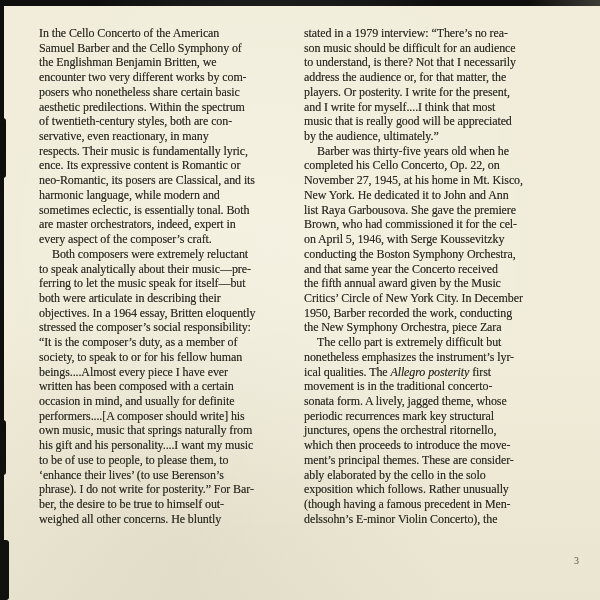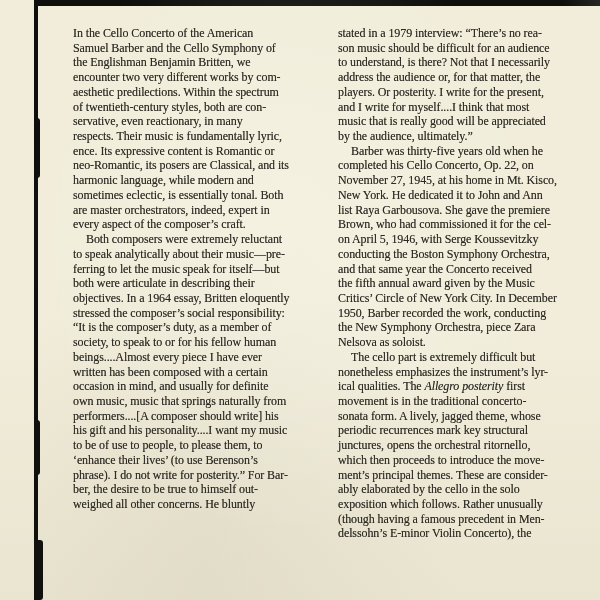--- a/index.html
+++ b/index.html
@@ -3,21 +3,21 @@
 <meta charset="utf-8">
 <style>
   * { margin: 0; padding: 0; box-sizing: border-box; }
   html, body { width: 600px; height: 600px; }
   body {
     position: relative;
     overflow: hidden;
     font-family: "Liberation Serif", "DejaVu Serif", serif;
     background: linear-gradient(180deg, var(--paper, #f2eedd) 0%, var(--paper, #f1edda) 55%, #eae5d1 100%);
   }
-  .page { position: absolute; inset: 0; margin-left: 34px; }
+  .page { position: absolute; inset: 0; }
   .scan-bar-top {
     position: absolute; top: 0; left: 0; width: 600px; height: 6px;
     background: linear-gradient(90deg, var(--edge, #0e0e0c) 0%, var(--edge, #0e0e0c) 88%, #3c3b36 100%);
   }
   .scan-strip-left {
     position: absolute; top: 0; left: 0; width: 4px; height: 600px;
     background: var(--edge, #0e0e0c);
   }
   .scan-blob { position: absolute; left: 0; background: var(--edge, #0e0e0c); border-radius: 0 3px 3px 0; }
   .blob1 { top: 118px; height: 60px; width: 6px; }
@@ -55,20 +55,21 @@
   <div class="scan-blob blob2"></div>
   <div class="scan-blob blob3"></div>
   <div class="texture"></div>
 
   <div class="columns">
     <div class="col-left">
         <div class="line">In the Cello Concerto of the American</div>
         <div class="line">Samuel Barber and the Cello Symphony of</div>
         <div class="line">the Englishman Benjamin Britten, we</div>
         <div class="line">encounter two very different works by com-</div>
+        <div class="line">posers who nonetheless share certain basic</div>
         <div class="line">aesthetic predilections. Within the spectrum</div>
         <div class="line">of twentieth-century styles, both are con-</div>
         <div class="line">servative, even reactionary, in many</div>
         <div class="line">respects. Their music is fundamentally lyric,</div>
         <div class="line">ence. Its expressive content is Romantic or</div>
         <div class="line">neo-Romantic, its posers are Classical, and its</div>
         <div class="line">harmonic language, while modern and</div>
         <div class="line">sometimes eclectic, is essentially tonal. Both</div>
         <div class="line">are master orchestrators, indeed, expert in</div>
         <div class="line">every aspect of the composer’s craft.</div>
@@ -76,22 +77,22 @@
         <div class="line">to speak analytically about their music—pre-</div>
         <div class="line">ferring to let the music speak for itself—but</div>
         <div class="line">both were articulate in describing their</div>
         <div class="line">objectives. In a 1964 essay, Britten eloquently</div>
         <div class="line">stressed the composer’s social responsibility:</div>
         <div class="line">“It is the composer’s duty, as a member of</div>
         <div class="line">society, to speak to or for his fellow human</div>
         <div class="line">beings....Almost every piece I have ever</div>
         <div class="line">written has been composed with a certain</div>
         <div class="line">occasion in mind, and usually for definite</div>
+        <div class="line">performers....[A composer should write] his</div>
         <div class="line">own music, music that springs naturally from</div>
-        <div class="line">performers....[A composer should write] his</div>
         <div class="line">his gift and his personality....I want my music</div>
         <div class="line">to be of use to people, to please them, to</div>
         <div class="line">‘enhance their lives’ (to use Berenson’s</div>
         <div class="line">phrase). I do not write for posterity.” For Bar-</div>
         <div class="line">ber, the desire to be true to himself out-</div>
         <div class="line">weighed all other concerns. He bluntly</div>
       </div>
     <div class="col-right">
         <div class="line">stated in a 1979 interview: “There’s no rea-</div>
         <div class="line">son music should be difficult for an audience</div>
@@ -107,21 +108,20 @@
         <div class="line">New York. He dedicated it to John and Ann</div>
         <div class="line">list Raya Garbousova. She gave the premiere</div>
         <div class="line">Brown, who had commissioned it for the cel-</div>
         <div class="line">on April 5, 1946, with Serge Koussevitzky</div>
         <div class="line">conducting the Boston Symphony Orchestra,</div>
         <div class="line">and that same year the Concerto received</div>
         <div class="line">the fifth annual award given by the Music</div>
         <div class="line">Critics’ Circle of New York City. In December</div>
         <div class="line">1950, Barber recorded the work, conducting</div>
         <div class="line">the New Symphony Orchestra, piece Zara</div>
-        <div class="line">Nelsova as soloist.</div>
         <div class="line indent">The cello part is extremely difficult but</div>
         <div class="line">nonetheless emphasizes the instrument’s lyr-</div>
         <div class="line">ical qualities. The <i>Allegro posterity</i> first</div>
         <div class="line">movement is in the traditional concerto-</div>
         <div class="line">sonata form. A lively, jagged theme, whose</div>
         <div class="line">periodic recurrences mark key structural</div>
         <div class="line">junctures, opens the orchestral ritornello,</div>
         <div class="line">which then proceeds to introduce the move-</div>
         <div class="line">ment’s principal themes. These are consider-</div>
         <div class="line">ably elaborated by the cello in the solo</div>

